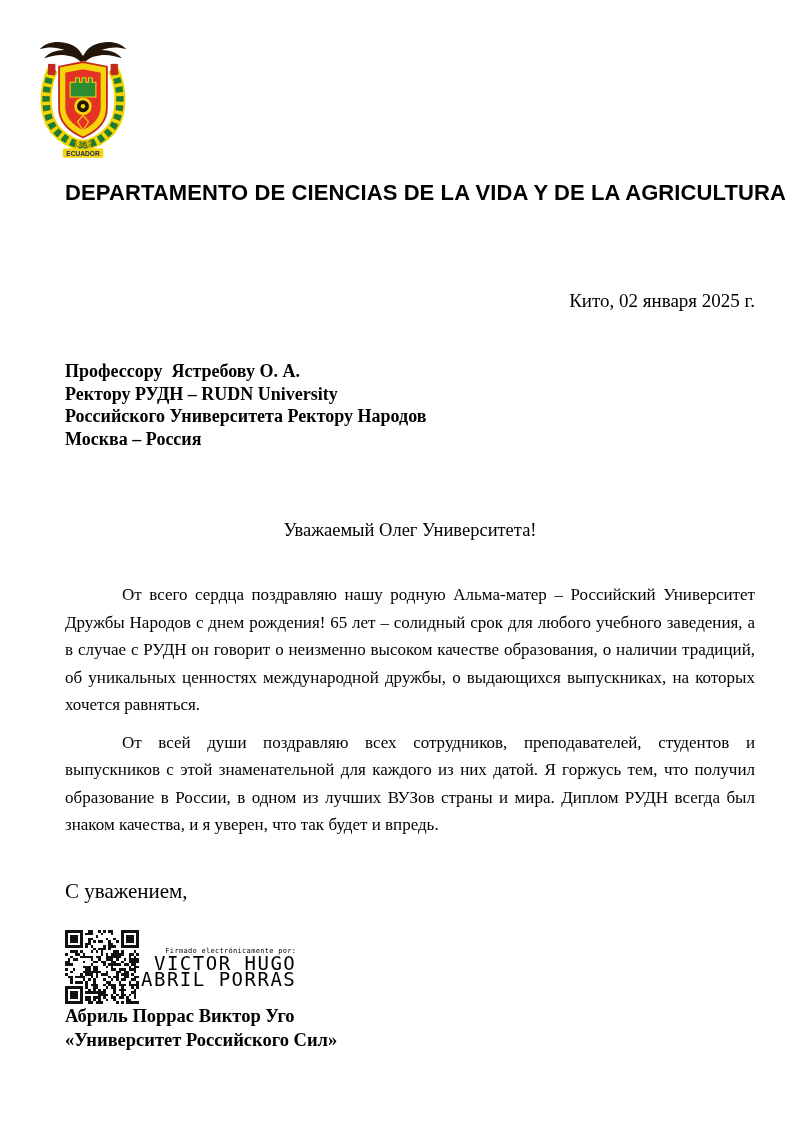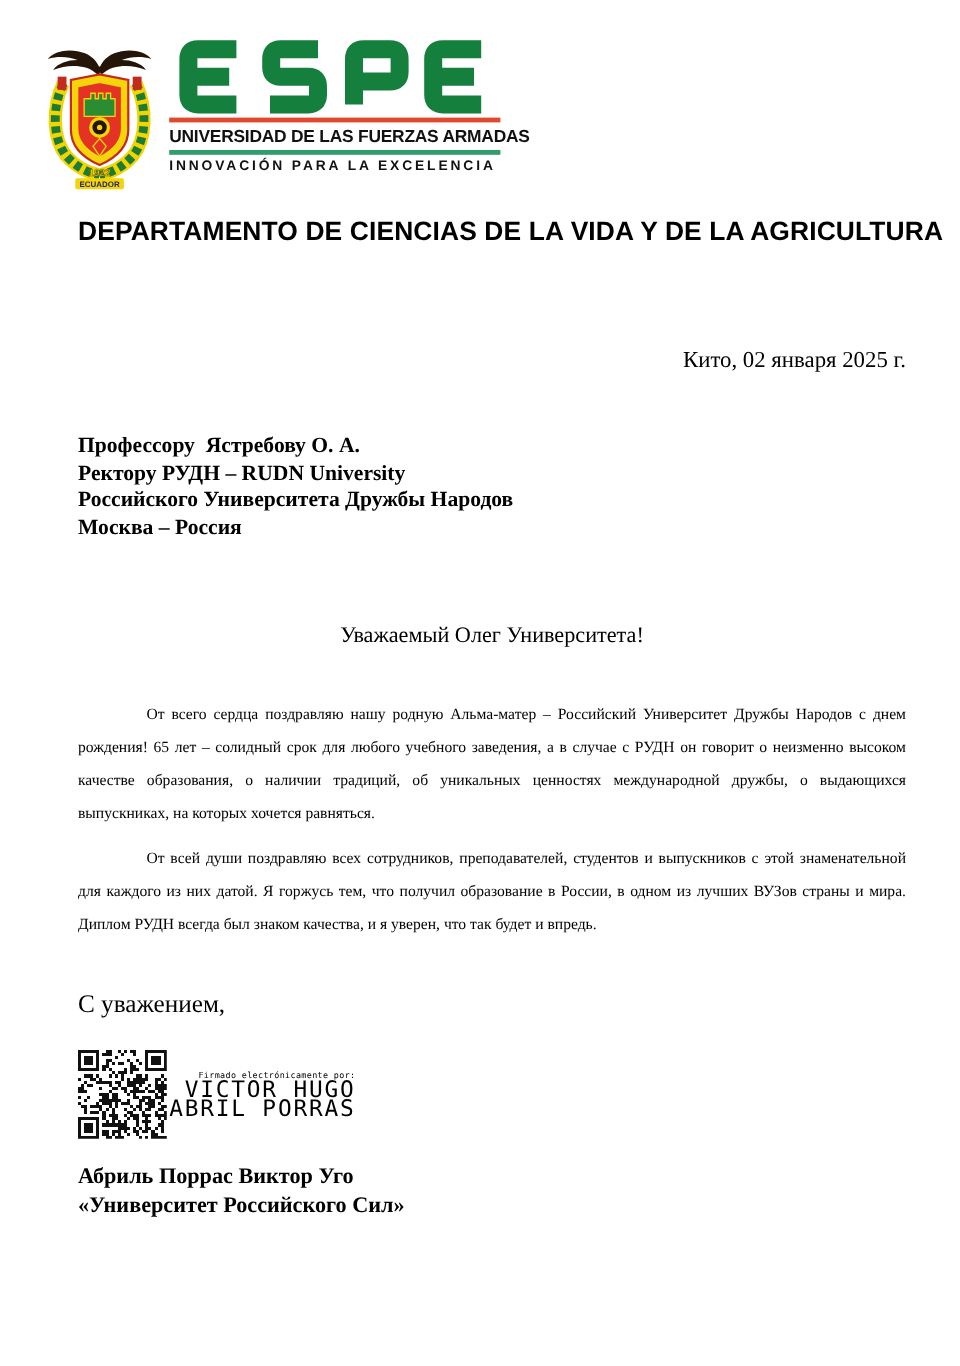--- a/index.html
+++ b/index.html
@@ -45,35 +45,35 @@
   
   .date-line { margin-top: 84px; text-align: right; font-size: 19px; }
 
   .recipient { margin-top: 48px; font-weight: bold; font-size: 18px; line-height: 22.5px; }
   .recipient div { white-space: pre-wrap; }
 
   .salutation { margin-top: 70px; text-align: center; font-size: 18.5px; }
 
   .body-par {
     margin-top: 10px;
-    font-size: 13px; line-height: 27.5px;
+    font-size: 17px; line-height: 27.5px;
     text-align: justify; text-indent: 57px;
   }
   .body-par.first { margin-top: 40px; }
 
   .closing { margin-top: 40px; font-size: 21px; }
 
   
   .esign-row { margin-top: 26px; display: flex; align-items: center; }
   .qr { width: 74px; height: 74px; flex: 0 0 auto; }
   .esign-text { margin-left: 2px; font-family: "DejaVu Sans Mono", monospace; color: #000000; text-align: right; }
   .esign-label { font-size: 7px; letter-spacing: 0.3px; }
   .esign-name { font-size: 19px; font-weight: normal; letter-spacing: 1.5px; line-height: 16px; }
 
-  .sig-block { margin-top: 20px; font-weight: bold; font-size: 18.5px; line-height: 24px; }
+  .sig-block { font-weight: bold; font-size: 18.5px; line-height: 24px; }
 </style>
 </head>
 <body>
 
 <div class="page">
 
   <div class="logo-row">
 
     <svg class="crest" viewBox="0 0 100 132">
       <g>
@@ -97,46 +97,30 @@
         <circle cx="50" cy="76" r="2.4" fill="#f5d40a"></circle>
         <path d="M50 86 L56 93 L50 102 L44 93 Z" fill="#e43324" stroke="#f5d40a" stroke-width="1.2"></path>
       </g>
       <g>
         <text x="50" y="120" text-anchor="middle" font-family="Liberation Sans, sans-serif" font-size="9" font-weight="bold" fill="#f5d40a" stroke="#7a6a00" stroke-width="0.5">1922</text>
         <rect x="28" y="122" width="44" height="10" rx="1.5" fill="#f5d40a"></rect>
         <text x="50" y="130" text-anchor="middle" font-family="Liberation Sans, sans-serif" font-size="7.2" font-weight="bold" fill="#1a2a6c">ECUADOR</text>
       </g>
     </svg>
 
-    <div class="wordmark-col">
-      <svg class="espe-svg" viewBox="0 0 262 64" role="img" aria-label="ESPE">
-        <g stroke="#157f3e" stroke-width="15" fill="none" stroke-linecap="butt" stroke-linejoin="round">
-          <path d="M49 9 H17 Q9 9 9 17 V47 Q9 55 17 55 H49"></path>
-          <path d="M15 32 H43"></path>
-          <path d="M117 9 H86 Q78 9 78 17 V24 Q78 32 86 32 H109 Q117 32 117 40 V47 Q117 55 109 55 H77"></path>
-          <path d="M147 55 V17 Q147 9 155 9 H177 Q185 9 185 17 V28 Q185 36 177 36 H147"></path>
-          <path d="M253 9 H221 Q213 9 213 17 V47 Q213 55 221 55 H253"></path>
-          <path d="M219 32 H247"></path>
-        </g>
-      </svg>
-      <div class="divider red"></div>
-      <div class="uni-name">UNIVERSIDAD DE LAS FUERZAS ARMADAS</div>
-      <div class="divider green"></div>
-      <div class="slogan">INNOVACIÓN PARA LA EXCELENCIA</div>
-    </div>
   </div>
 
   <div class="dept-title">DEPARTAMENTO DE CIENCIAS DE LA VIDA Y DE LA AGRICULTURA</div>
 
   <div class="date-line">Кито, 02 января 2025 г.</div>
 
   <div class="recipient">
     <div>Профессору  Ястребову О. А.</div>
     <div>Ректору РУДН – RUDN University</div>
-    <div>Российского Университета Дружбы Народов</div>
+    <div>Российского Университета Ректору Народов</div>
     <div>Москва – Россия</div>
   </div>
 
   <div class="salutation">Уважаемый Олег Университета!</div>
 
   <div class="body-par first">От всего сердца поздравляю нашу родную Альма-матер – Российский Университет Дружбы Народов с днем рождения! 65 лет – солидный срок для любого учебного заведения, а в случае с РУДН он говорит о неизменно высоком качестве образования, о наличии традиций, об уникальных ценностях международной дружбы, о выдающихся выпускниках, на которых хочется равняться.</div>
   <div class="body-par">От всей души поздравляю всех сотрудников, преподавателей, студентов и выпускников с этой знаменательной для каждого из них датой. Я горжусь тем, что получил образование в России, в одном из лучших ВУЗов страны и мира. Диплом РУДН всегда был знаком качества, и я уверен, что так будет и впредь.</div>
 
   <div class="closing">С уважением,</div>
 

